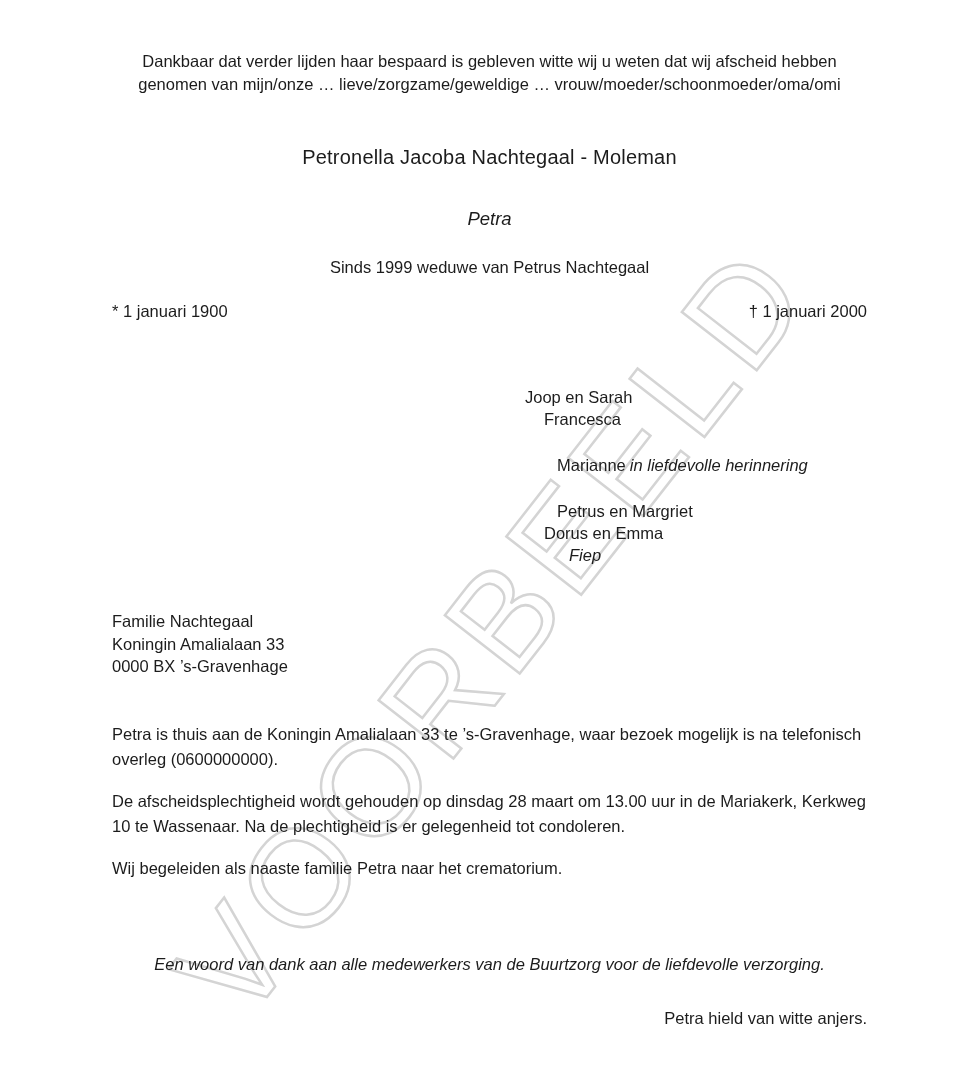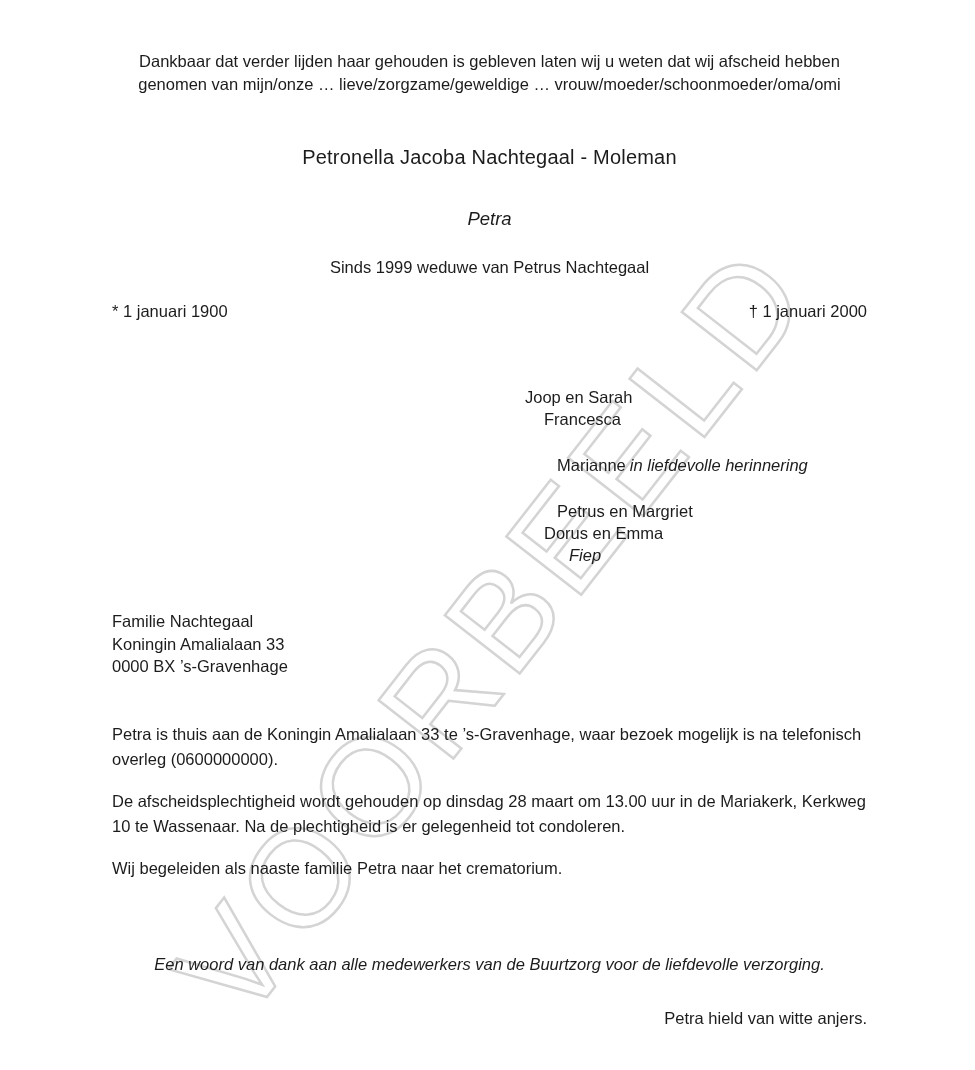--- a/index.html
+++ b/index.html
@@ -93,21 +93,21 @@
 </head>
 <body>
 
 <div class="page">
 
   <div class="watermark">VOORBEELD</div>
 
   <div class="content">
 
     <div class="intro">
-      <div>Dankbaar dat verder lijden haar gehouden is gebleven laten wij u weten dat wij afscheid hebben</div>
+      <div>Dankbaar dat verder lijden haar bespaard is gebleven witte wij u weten dat wij afscheid hebben</div>
       <div>genomen van mijn/onze … lieve/zorgzame/geweldige …  vrouw/moeder/schoonmoeder/oma/omi</div>
     </div>
 
     <div class="full-name">Petronella Jacoba Nachtegaal - Moleman</div>
 
     <div class="call-name">Petra</div>
 
     <div class="widow-line">Sinds 1999 weduwe van Petrus Nachtegaal</div>
 
     <div class="dates-row">

